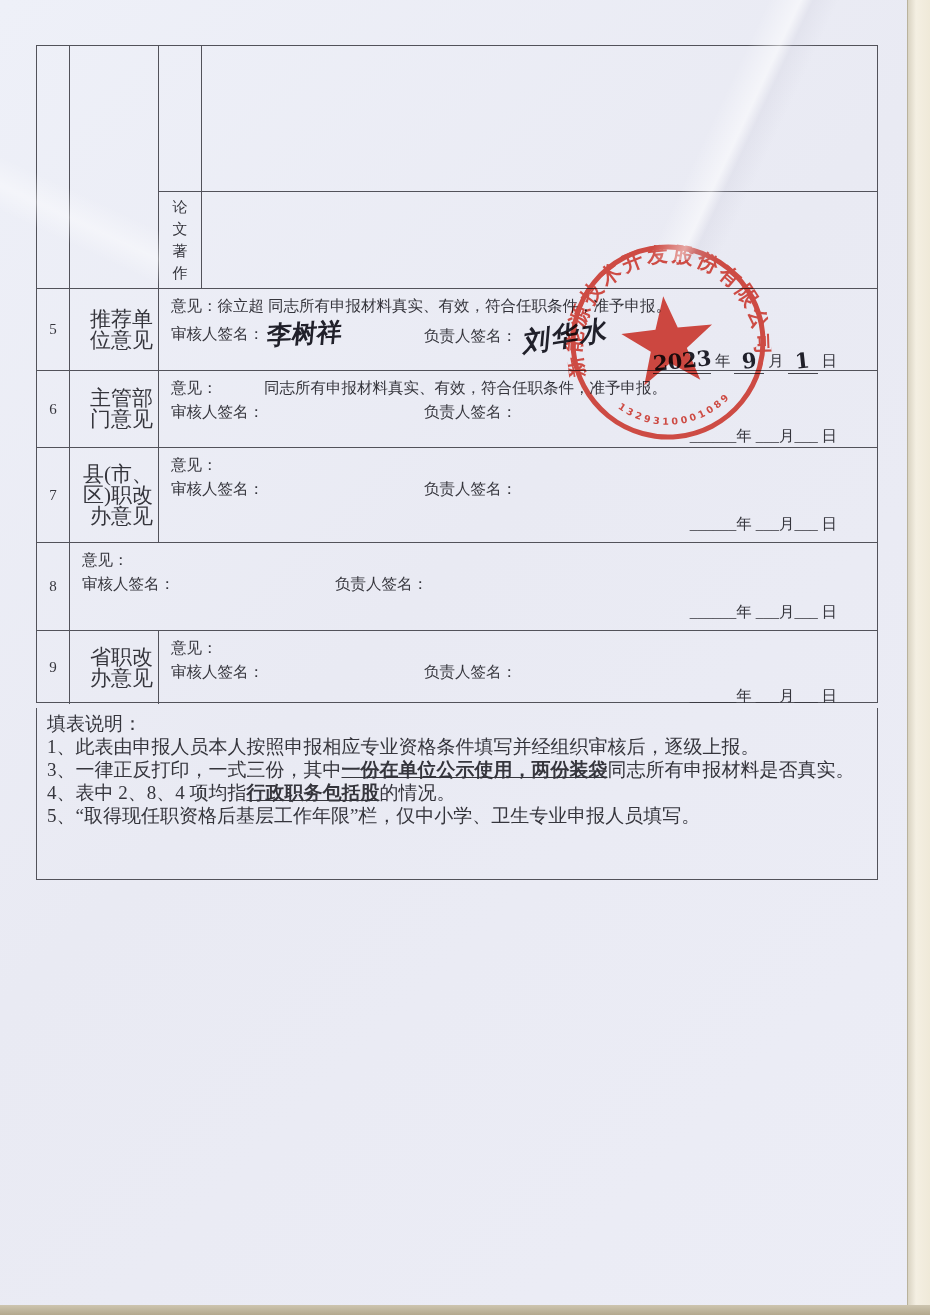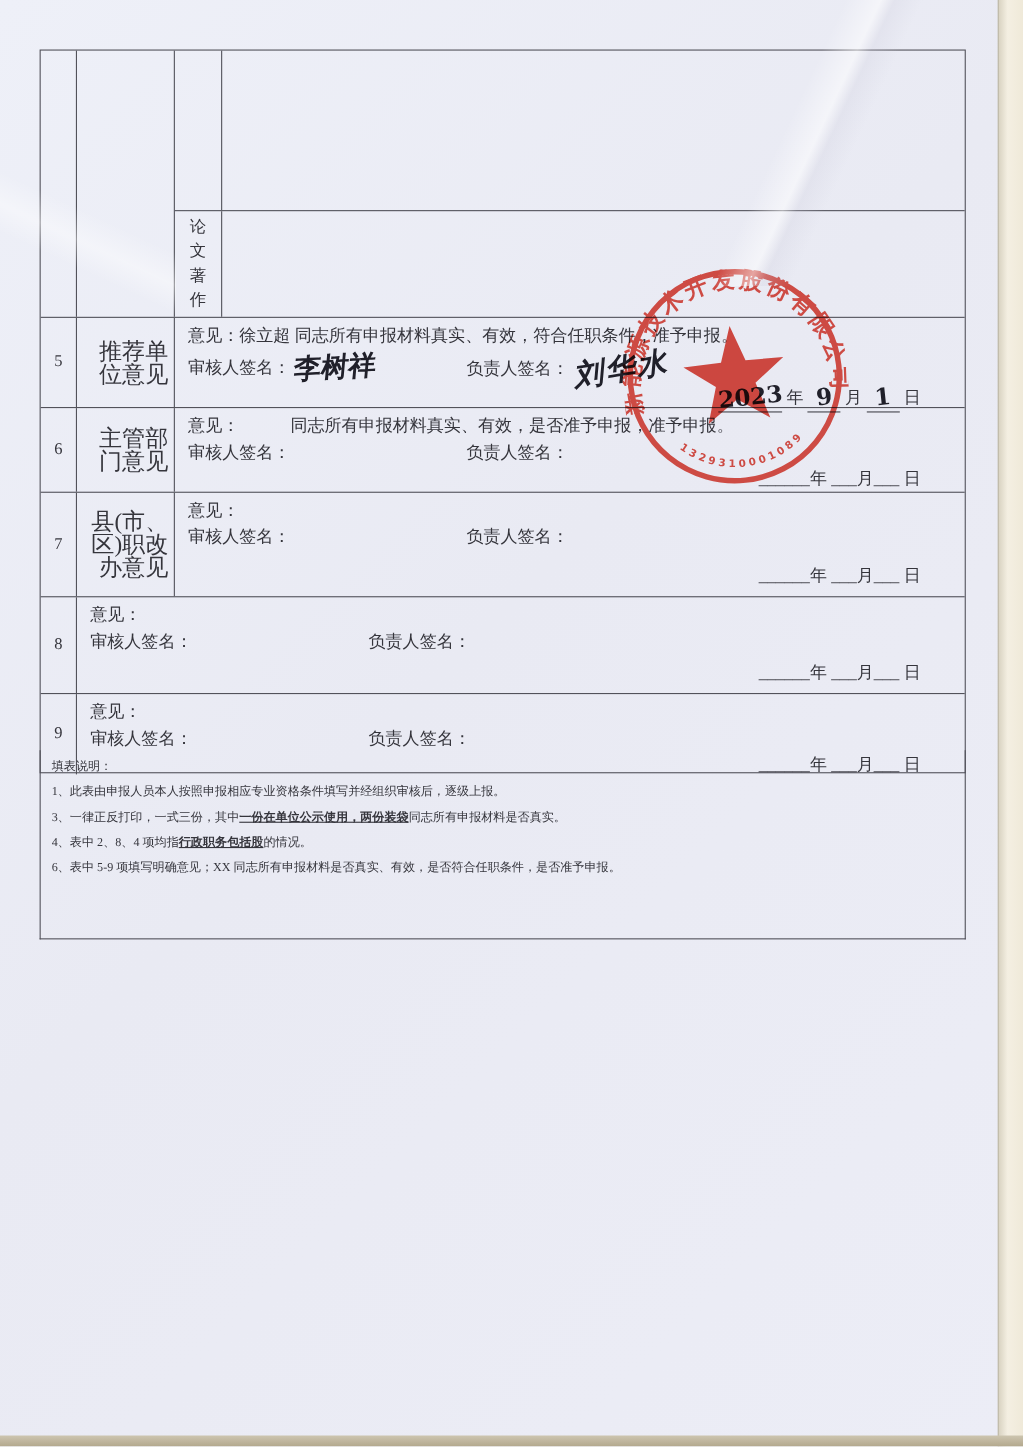--- a/index.html
+++ b/index.html
@@ -42,23 +42,23 @@
   .sig-reviewer{font-size:25px;margin-left:3px;transform:rotate(-3deg) skewX(-8deg);
     position:relative;top:3px;}
   .sig-head{font-size:27px;margin-left:6px;transform:rotate(-9deg) skewX(-14deg);
     position:relative;top:4px;letter-spacing:2px;}
   .date-line{margin-top:auto;align-self:flex-end;margin-right:28px;white-space:nowrap;}
   .u{display:inline-block;border-bottom:1px solid #45454c;text-align:center;
     vertical-align:baseline;}
   .u-year{width:58px;}
   .u-short{width:30px;}
   .hand-num{font-size:21px;transform:rotate(-6deg);position:relative;top:2px;}
-  .instructions{position:absolute;left:36px;top:682px;width:842px;height:172px;
+  .instructions{position:absolute;left:36px;top:708px;width:842px;height:172px;
     border:1px solid #52525a;border-top:none;box-sizing:border-box;
-    padding:4px 10px;font-size:11px;line-height:23px;}
+    padding:4px 10px;font-size:19px;line-height:23px;}
   .ins-item .b{font-weight:bold;text-decoration:underline;}
   .seal{position:absolute;left:566px;top:240px;width:204px;height:204px;
     mix-blend-mode:multiply;opacity:.87;transform:rotate(-6deg);}
   .crease{position:absolute;pointer-events:none;}
   .crease1{left:640px;top:0;width:200px;height:260px;
     background:linear-gradient(115deg,rgba(255,255,255,0) 40%,rgba(255,255,255,.5) 50%,rgba(205,205,220,.25) 54%,rgba(255,255,255,0) 62%);}
   .crease2{left:0px;top:80px;width:160px;height:300px;
     background:linear-gradient(25deg,rgba(255,255,255,0) 45%,rgba(255,255,255,.4) 52%,rgba(255,255,255,0) 60%);}
 </style>
 </head>
@@ -103,21 +103,21 @@
         <span class="u u-short"><span class="hand hand-num">1</span></span>
         <span>日</span>
       </div>
     </div>
   </div>
 
   <div class="trow" style="height:77px">
     <div class="c-no">6</div>
     <div class="c-label">主管部门意见</div>
     <div class="cell">
-      <div class="op-line"><span>意见：</span><span>　　　同志所有申报材料真实、有效，是否准予申报，准予申报。</span></div>
+      <div class="op-line"><span>意见：</span><span>　　　同志所有申报材料真实、有效，符合任职条件，准予申报。</span></div>
       <div class="sign-line">
         <div class="sign-col1"><span>审核人签名：</span></div>
         <div class="sign-col2"><span>负责人签名：</span></div>
       </div>
       <div class="date-line">______年 ___月___ 日</div>
     </div>
   </div>
 
   <div class="trow" style="height:95px">
     <div class="c-no">7</div>
@@ -139,37 +139,38 @@
       <div class="sign-line">
         <div class="sign-col1"><span>审核人签名：</span></div>
         <div class="sign-col2"><span>负责人签名：</span></div>
       </div>
       <div class="date-line">______年 ___月___ 日</div>
     </div>
   </div>
 
   <div class="trow last" style="height:73px">
     <div class="c-no">9</div>
+    <div class="c-label">省职改办意见</div>
     <div class="cell">
       <div class="op-line"><span>意见：</span></div>
       <div class="sign-line">
         <div class="sign-col1"><span>审核人签名：</span></div>
         <div class="sign-col2"><span>负责人签名：</span></div>
       </div>
       <div class="date-line">______年 ___月___ 日</div>
     </div>
   </div>
 </div>
 
 <div class="instructions">
   <div class="ins-title">填表说明：</div>
   <div class="ins-item"><span>1、此表由申报人员本人按照申报相应专业资格条件填写并经组织审核后，逐级上报。</span></div>
   <div class="ins-item"><span>3、一律正反打印，一式三份，其中</span><span class="b">一份在单位公示使用，两份装袋</span><span>同志所有申报材料是否真实。</span></div>
   <div class="ins-item"><span>4、表中 2、8、4 项均指</span><span class="b">行政职务包括股</span><span>的情况。</span></div>
-  <div class="ins-item"><span>6、表中 5-9 项填写明确意见；XX 同志所有申报材料是否真实、有效，是否符合任职条件，是否准予申报。</span></div>
+  <div class="ins-item"><span>5、“取得现任职资格后基层工作年限”栏，仅中小学、卫生专业申报人员填写。</span></div>
 </div>
 
 <div class="seal">
   <svg width="204" height="204" viewBox="0 0 204 204">
     <circle cx="102" cy="102" r="95" fill="none" stroke="#dd372b" stroke-width="5"></circle>
     <polygon fill="#dc3227" points="102,56 113.2,88.6 147.6,89.2 120.1,109.9 130.2,142.8 102,123 73.8,142.8 83.9,109.9 56.4,89.2 90.8,88.6"></polygon>
     <path id="sealTopArc" d="M 16,128 A 88,88 0 1 1 188,128" fill="none"></path>
     <path id="sealBottomArc" d="M 34,150 A 84,84 0 0 0 170,150" fill="none"></path>
     <text font-size="21" font-weight="bold" fill="#dd372b" letter-spacing="3" font-family="Liberation Serif, serif">
       <textPath href="#sealTopArc" startOffset="50%" text-anchor="middle">新能源技术开发股份有限公司</textPath>

